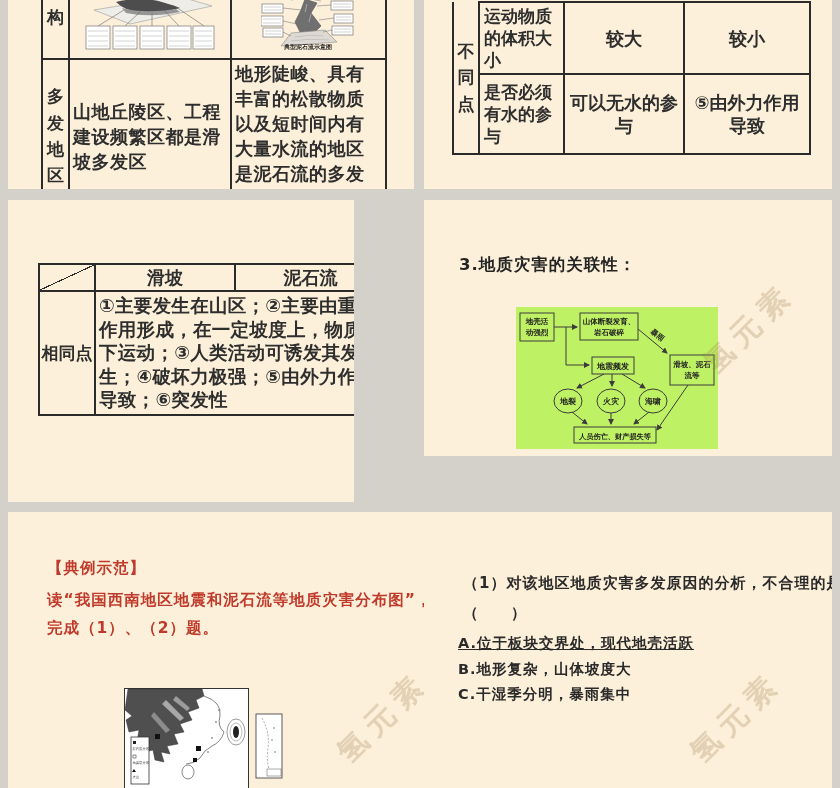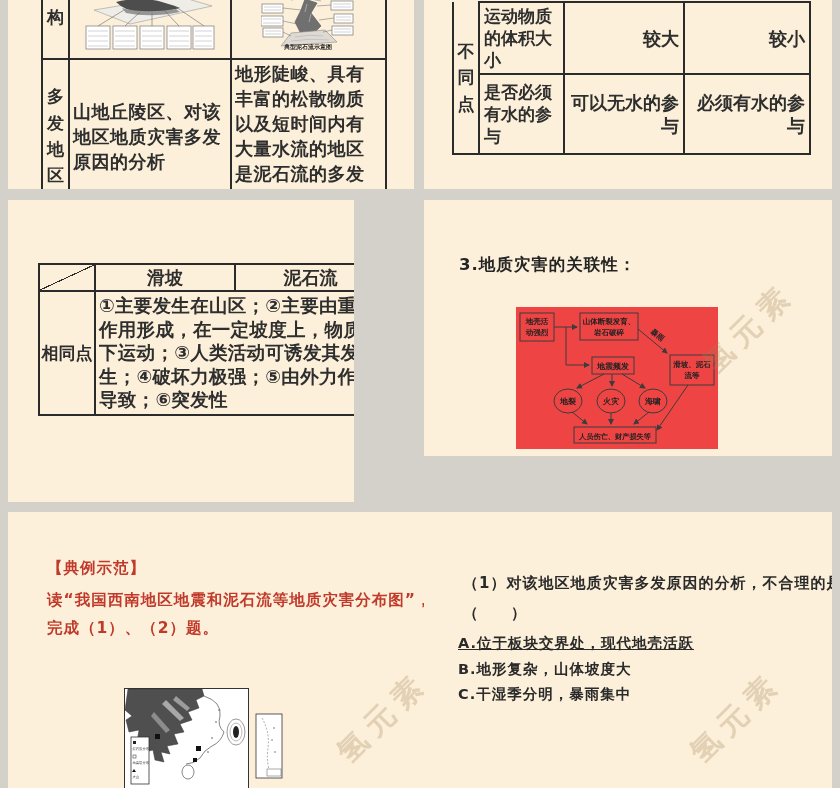--- a/index.html
+++ b/index.html
@@ -14,21 +14,21 @@
   #s2{left:424px;top:0;width:408px;height:189px;}
   #s3{left:8px;top:200px;width:346px;height:302px;}
   #s4{left:424px;top:200px;width:408px;height:256px;}
   #s5{left:8px;top:512px;width:490px;height:276px;}
   #s6{left:424px;top:512px;width:408px;height:276px;}
 
   table{border-collapse:collapse;table-layout:fixed;position:absolute;color:#2e2e2e;}
   td{border:2px solid #2b2b2b;overflow:hidden;}
   .vlabel{font-size:17px;font-weight:600;text-align:center;vertical-align:middle;word-break:break-all;line-height:1.55;padding:0;}
   .celltext{font-size:18px;font-weight:600;line-height:25px;padding:1px 3px;letter-spacing:.5px;word-break:break-all;vertical-align:middle;}
-  .centercell{font-size:18px;font-weight:600;text-align:right;vertical-align:middle;line-height:23px;padding:16px 4px;word-break:break-all;}
+  .centercell{font-size:18px;font-weight:600;text-align:center;vertical-align:middle;line-height:23px;padding:16px 4px;word-break:break-all;}
   .no-top{border-top:none !important;}
 
   
   #t1{left:33px;top:-10px;width:346px;}
   #t1 .diagcell{vertical-align:bottom;text-align:center;padding:0 0 2px 0;}
   #t1 .toplabel{vertical-align:top;}
   #t1 .toplabel .inner{margin-top:-14px;}
 
   
   #t2{left:28px;top:1px;width:359px;}
@@ -39,21 +39,21 @@
   #t3 .corner{background:linear-gradient(to bottom right,transparent 48.8%,#2b2b2b 48.8%,#2b2b2b 51.2%,transparent 51.2%);}
   #t3 .hdr{font-size:18px;font-weight:700;text-align:center;vertical-align:middle;padding:0;}
   #t3 .content{font-size:18.5px;font-weight:700;line-height:23.5px;padding:2px 3px;letter-spacing:.3px;word-break:break-all;vertical-align:middle;}
 
   .abs{position:absolute;}
   .slide-title{font-size:16.5px;font-weight:700;color:#242424;letter-spacing:1px;}
   .red{color:#c03a2b;font-weight:700;font-size:15.5px;letter-spacing:1px;white-space:nowrap;}
   .qtext{font-size:15px;font-weight:600;color:#2a2a2a;letter-spacing:1px;white-space:nowrap;}
   .opt{font-size:14.5px;font-weight:600;color:#2a2a2a;letter-spacing:1px;white-space:nowrap;}
 
-  .flowbox{background:#ef4444;}
+  .flowbox{background:#bef264;}
   .wm{position:absolute;font-size:30px;font-weight:700;color:rgba(158,128,82,.28);
       transform:rotate(-45deg);letter-spacing:8px;white-space:nowrap;pointer-events:none;}
 </style>
 </head>
 <body>
 
 <div class="slide" id="s1">
   <table id="t1">
     <colgroup>
         <col style="width:27px">
@@ -144,21 +144,21 @@
             <line x1="70" y1="7" x2="56" y2="8"></line>
                 <line x1="73" y1="20" x2="58" y2="22"></line>
                 <line x1="71" y1="32" x2="62" y2="34"></line>
           </g>
           <text x="47" y="51" text-anchor="middle" font-size="6" font-weight="600" fill="#222">典型泥石流示意图</text>
         </svg>
       </td>
     </tr>
     <tr style="height:113px;">
       <td class="vlabel">多发地区</td>
-      <td class="celltext">山地丘陵区、对该地区地质灾害多发原因的分析</td>
+      <td class="celltext">山地丘陵区、工程建设频繁区都是滑坡多发区</td>
       <td class="celltext">地形陡峻、具有丰富的松散物质以及短时间内有大量水流的地区是泥石流的多发区</td>
     </tr>
   </tbody>
     </table>
 </div>
 
 <div class="slide" id="s2">
   <table id="t2">
     <colgroup>
         <col style="width:26px">
@@ -169,21 +169,21 @@
     <tbody>
         <tr style="height:67px;">
       <td class="vlabel no-top" rowspan="2">不同点</td>
       <td class="title">运动物质的体积大小</td>
       <td class="centercell">较大</td>
       <td class="centercell">较小</td>
     </tr>
     <tr style="height:74px;">
       <td class="title">是否必须有水的参与</td>
       <td class="centercell">可以无水的参与</td>
-      <td class="centercell">必须有水的参与</td>
+      <td class="centercell">⑤由外力作用导致</td>
     </tr>
   </tbody>
     </table>
 </div>
 
 <div class="slide" id="s3">
   <table id="t3">
     <colgroup>
         <col style="width:56px">
         <col style="width:140px">

